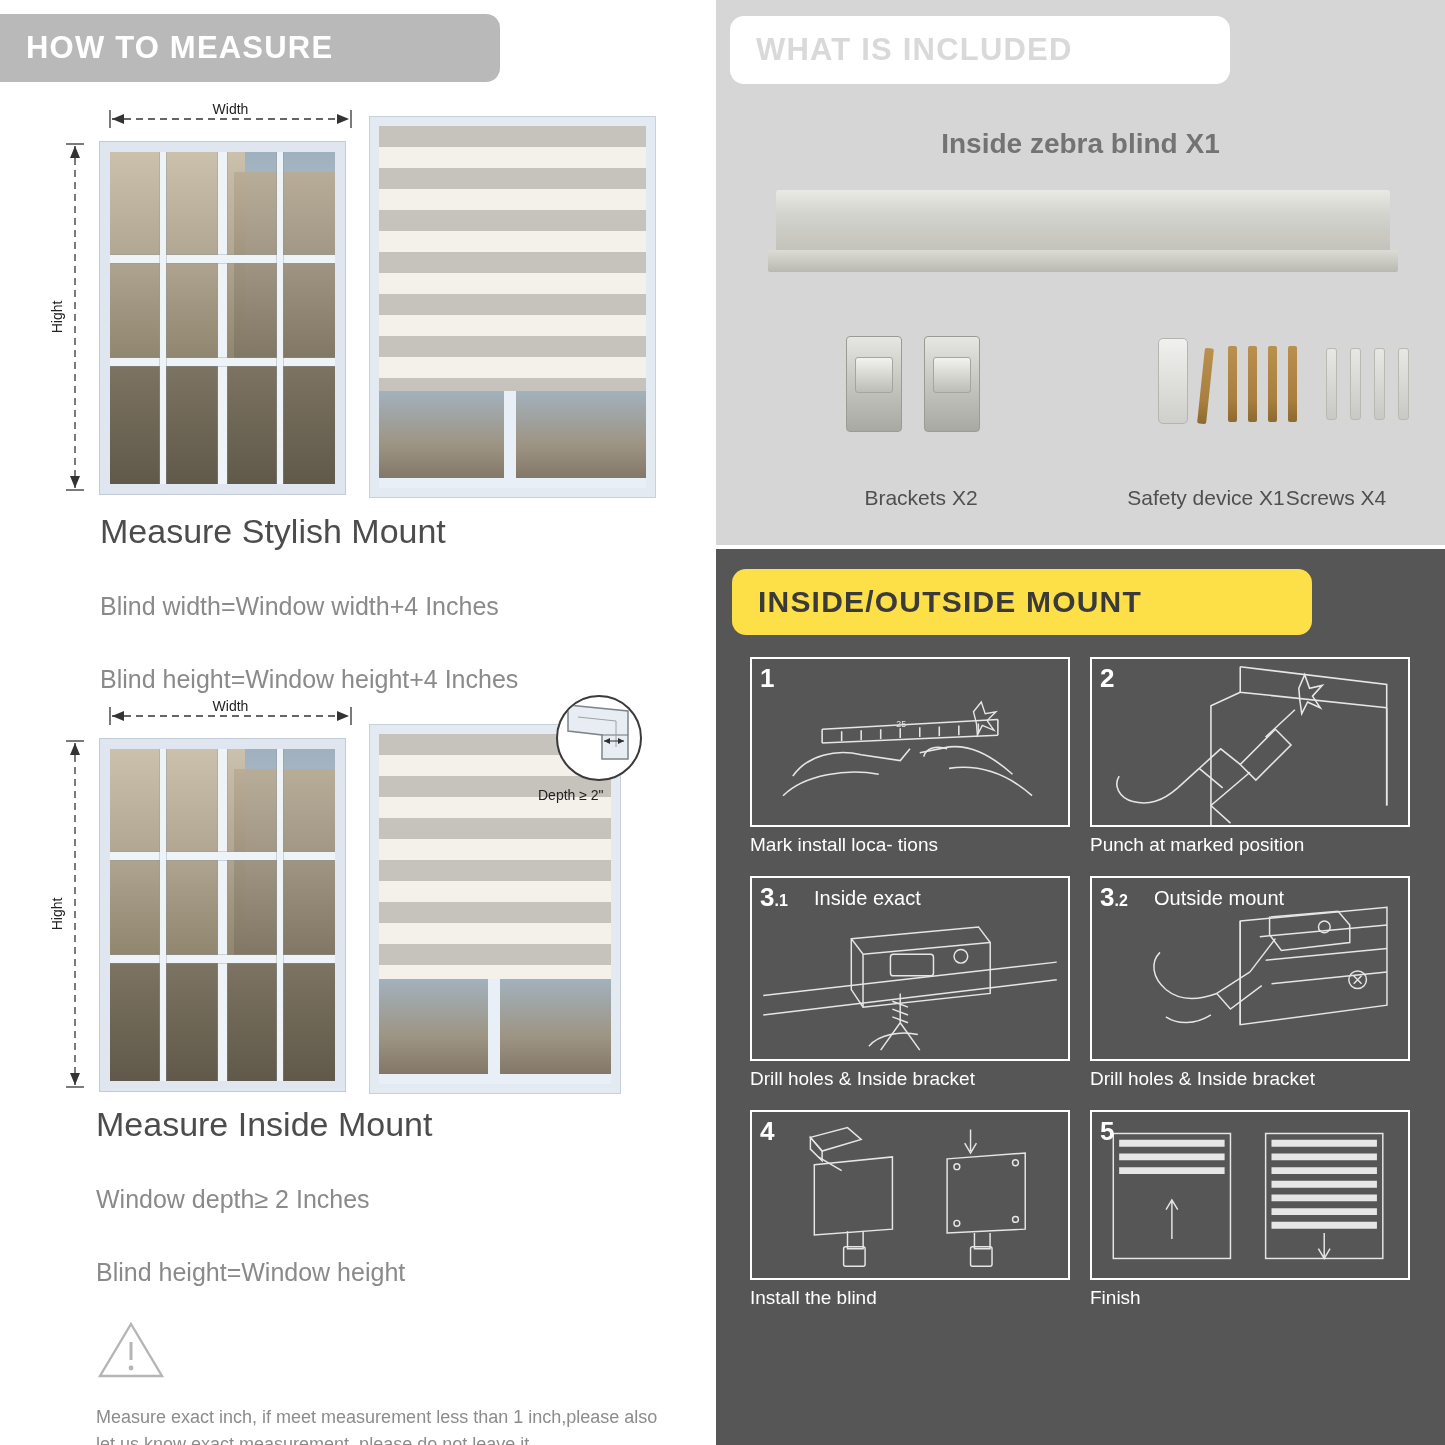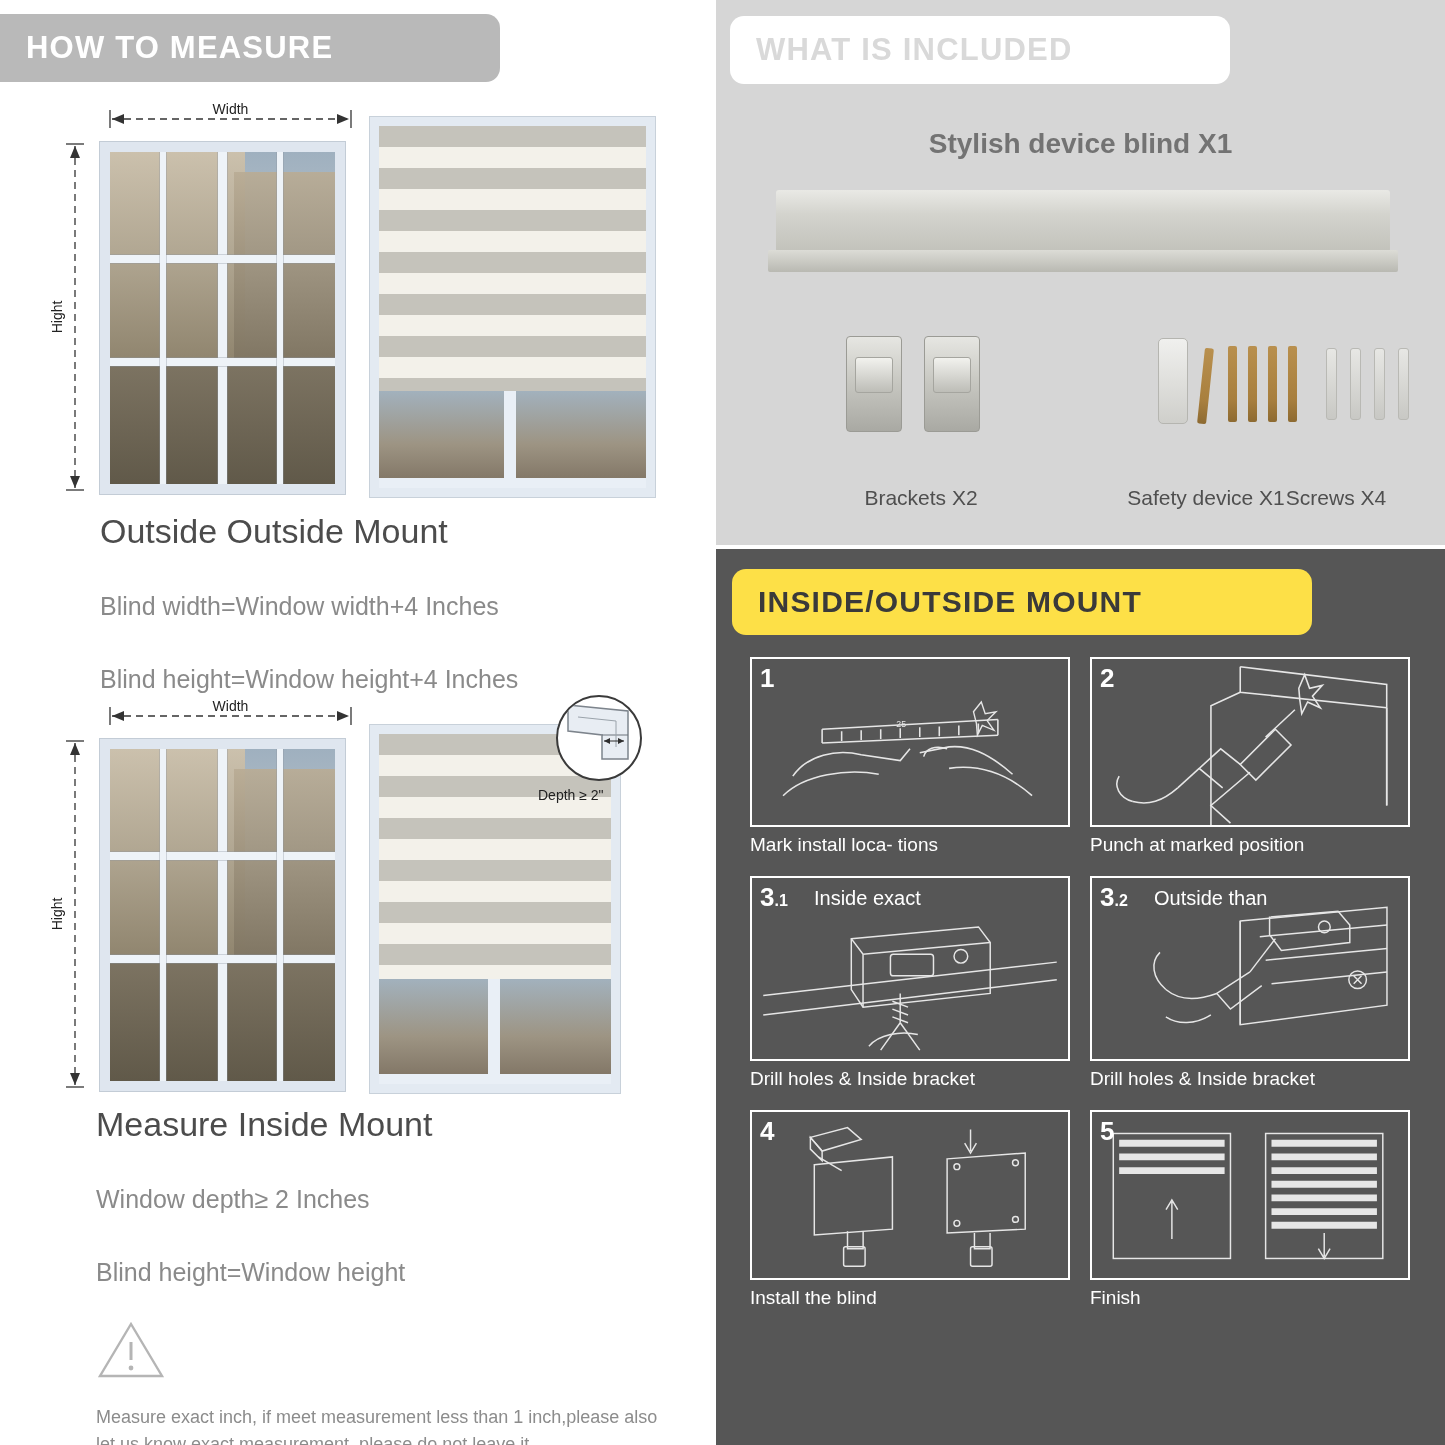--- a/index.html
+++ b/index.html
@@ -399,21 +399,21 @@
         <div class="blind-shade" style="height:265px;">
           <div class="blind-stripes"></div>
         </div>
         <div class="blind-window-lower" style="top:265px;">
           <div class="lower-mull" style="left:47%;"></div>
           <div class="lower-sill"></div>
         </div>
       </div>
 
       <div style="position:absolute; left:40px; top:404px; width:620px;">
-        <p class="block-title">Outside Outside Mount</p>
+        <p class="block-title">Measure Stylish Mount</p>
         <p class="block-line">Blind width=Window width+4 Inches</p>
         <p class="block-line">Blind height=Window height+4 Inches</p>
       </div>
     </div>
 
     <div class="measure-block mb2">
 
       <div class="dim-top">
         <svg width="245" height="22" viewBox="0 0 245 22">
           <line x1="2" y1="2" x2="2" y2="20" stroke="#333" stroke-width="1.3"></line>
@@ -488,21 +488,21 @@
       </span>
       <span class="note-text">Measure exact inch, if meet measurement less than 1 inch,please also let us know exact measurement, please do not leave it</span>
     </div>
   </div>
 
   <div class="right-col">
 
     <div class="included-panel">
       <div class="header-tab" id="included-tab">WHAT IS INCLUDED</div>
 
-      <div class="included-title">Stylish device blind X1</div>
+      <div class="included-title">Inside zebra blind X1</div>
 
       <div class="blind-product">
         <div class="bar-top"></div>
         <div class="bar-bot"></div>
       </div>
 
       <div class="parts-row">
 
         <div class="part" style="left:60px; top:0; width:290px; height:180px;">
           <div class="bracket" style="left:70px; top:6px;"></div>
@@ -598,21 +598,21 @@
                 <path d="M118 172 C128 160, 150 156, 168 160"></path>
               </svg>
             </div>
           </div>
           <div class="step-cap">Drill holes &amp;  Inside bracket</div>
         </div>
 
         <div class="step">
           <div class="step-img tall">
             <span class="step-sub"><span>3</span><span class="sm">.2</span></span>
-            <span class="step-inline-label">Outside than</span>
+            <span class="step-inline-label">Outside mount</span>
             <div class="sketch">
               <svg viewBox="0 0 320 185" fill="none" stroke="#e6e6e6" stroke-width="1.5">
                 <path d="M150 44 L300 30 L300 130 L150 150 Z"></path>
                 <path d="M150 44 L150 150"></path>
                 <path d="M170 60 L300 48 M176 84 L300 72 M182 108 L300 96"></path>
                 <path d="M180 40 L250 34 L262 48 L262 66 L192 74 L180 58 Z"></path>
                 <circle cx="236" cy="50" r="6"></circle>
                 <path d="M186 62 L160 96"></path>
                 <path d="M160 96 L126 118 L140 134 L172 110"></path>
                 <path d="M126 118 C104 126, 86 124, 74 114"></path>

